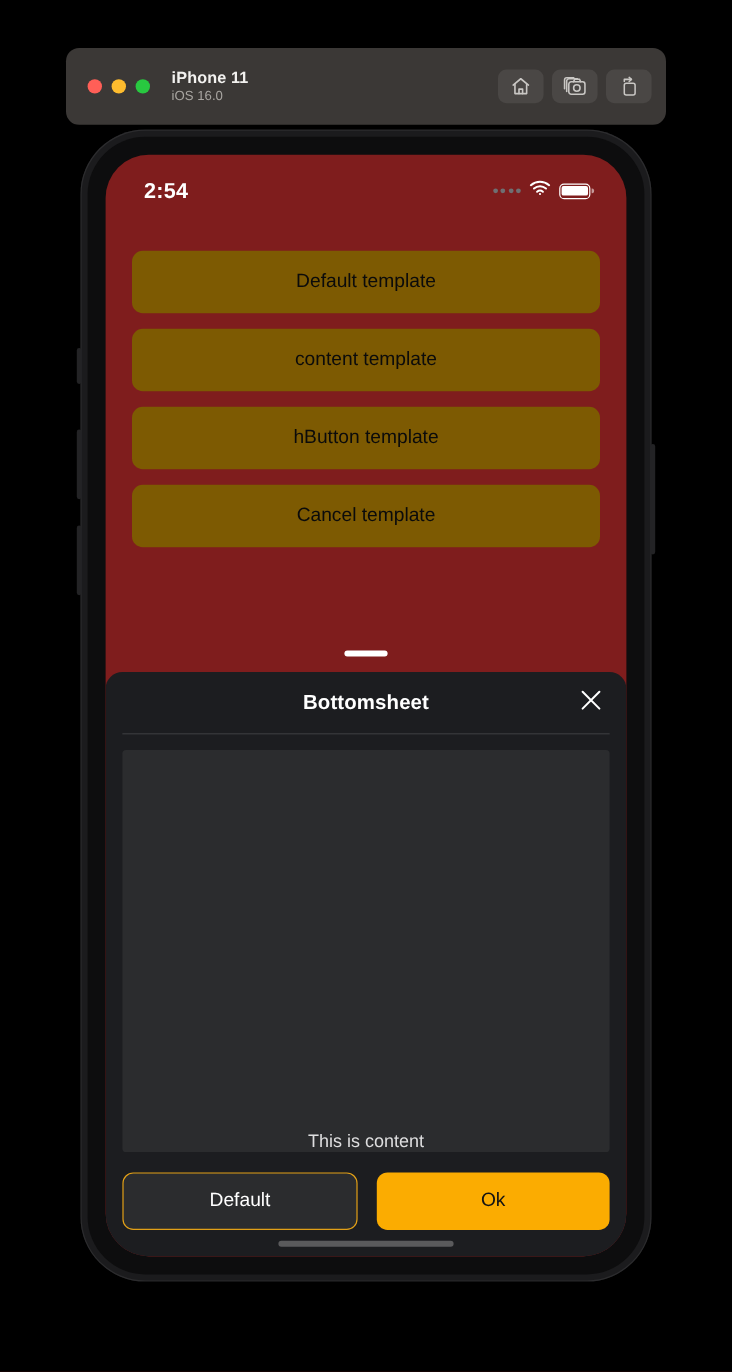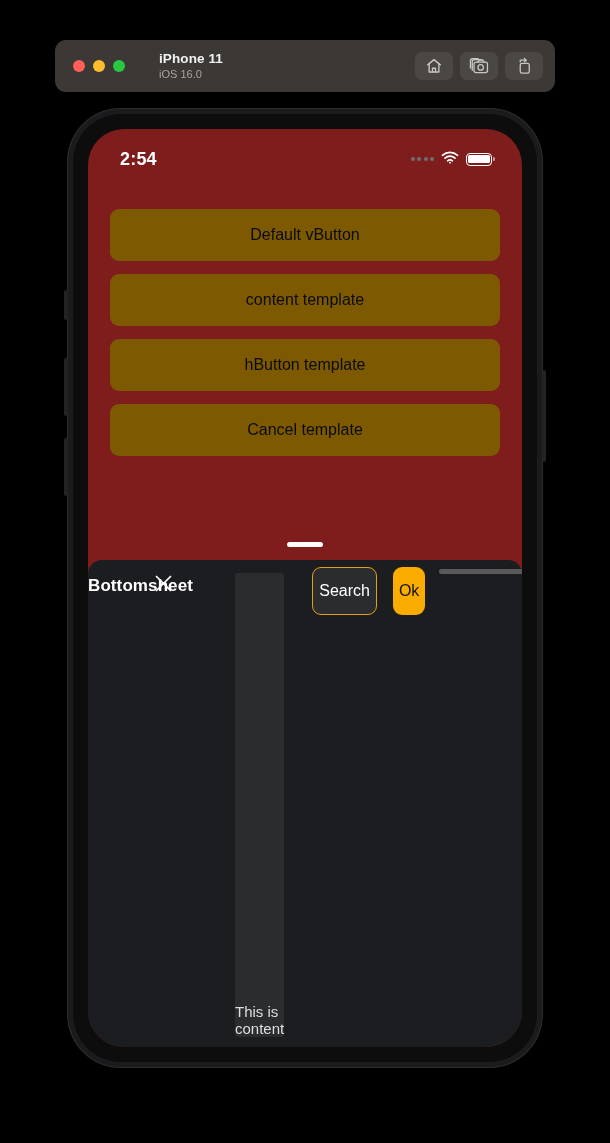--- a/index.html
+++ b/index.html
@@ -14,28 +14,27 @@
     font-family: "Liberation Sans", sans-serif;
     -webkit-font-smoothing: antialiased;
   }
 
   
   .sim-titlebar {
     position: absolute;
     left: 55px;
     top: 40px;
     width: 500px;
-    height: 52px;
+    height: 64px;
     background: #3b3836;
     border-radius: 11px;
     box-sizing: border-box;
     display: flex;
     align-items: center;
     padding: 0 12px 0 18px;
-    gap: 16px;
   }
   .traffic {
     display: flex;
     align-items: center;
     gap: 8px;
     margin-right: 18px;
   }
   .dot {
     width: 12px;
     height: 12px;
@@ -202,20 +201,21 @@
     border-radius: 3px;
     background: #ffffff;
   }
   .sheet {
     position: absolute;
     left: 0; right: 0; bottom: 0;
     height: 487px;
     background: #1c1d20;
     border-radius: 14px 14px 0 0;
     display: flex;
+    flex-direction: column;
   }
   .sheet-header {
     position: relative;
     height: 51px;
     display: flex;
     align-items: center;
     justify-content: center;
     flex: 0 0 auto;
   }
   .sheet-title {
@@ -376,21 +376,21 @@
             <circle cx="9" cy="11.7" r=".9" fill="#ffffff" stroke="none"></circle>
           </svg>
         </span>
         <span class="battery">
             <span></span>
           </span>
       </div>
     </div>
 
     <div class="template-list">
-      <button class="tpl-btn">Default vButton</button>
+      <button class="tpl-btn">Default template</button>
       <button class="tpl-btn">content template</button>
       <button class="tpl-btn">hButton template</button>
       <button class="tpl-btn">Cancel template</button>
     </div>
 
     <div class="sheet-handle"></div>
 
     <div class="sheet">
       <div class="sheet-header">
         <div class="sheet-title">Bottomsheet</div>
@@ -406,21 +406,21 @@
 
       <div class="sheet-divider"></div>
 
       <div class="sheet-body">
         <div class="content-box">
           <span>This is content</span>
         </div>
       </div>
 
       <div class="sheet-footer">
-        <button class="act-btn cancel">Search</button>
+        <button class="act-btn cancel">Default</button>
         <button class="act-btn ok">Ok</button>
       </div>
 
       <div class="home-indicator">
           <i></i>
         </div>
     </div>
 
   </div>
 </div>

